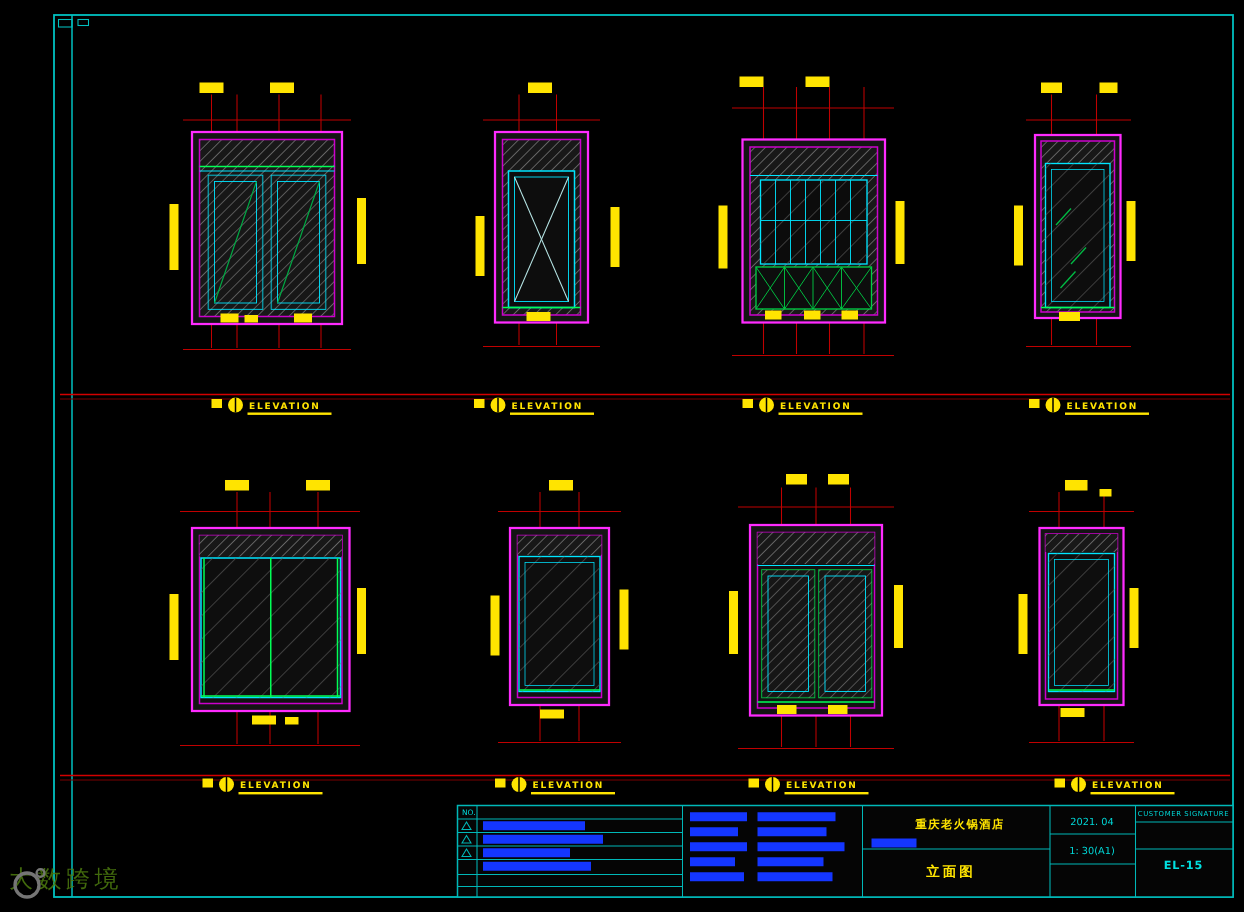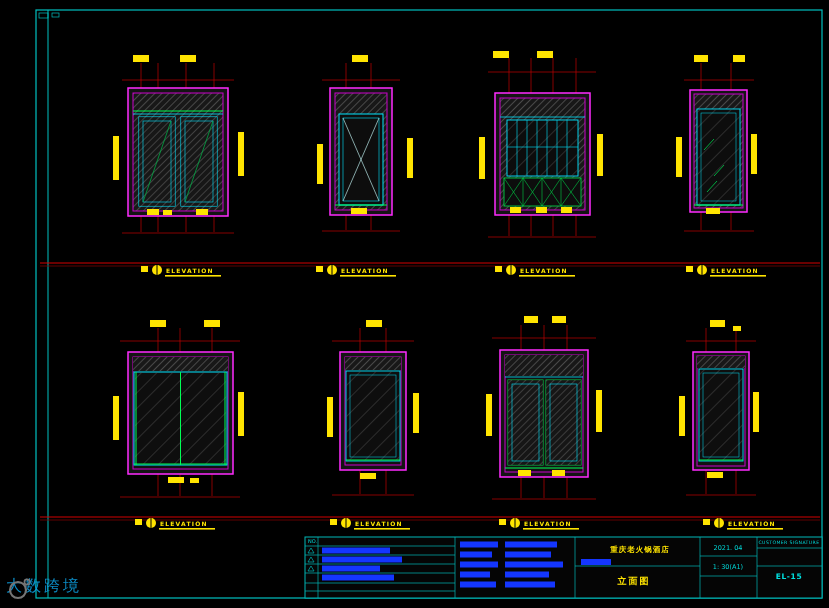--- a/index.html
+++ b/index.html
@@ -8,21 +8,21 @@
   svg{position:absolute;left:0;top:0;}
   text{font-family:"DejaVu Sans","Liberation Sans",sans-serif;}
   .elv{font-size:6px;font-weight:bold;fill:#ffe400;letter-spacing:1.2px;}
   .tb-cyan{font-size:6.5px;fill:#00d8d8;}
   .tb-cyan-sm{font-size:4.6px;fill:#00d8d8;letter-spacing:.4px;}
   .tb-sheet{font-size:7.5px;font-weight:bold;fill:#00e0e0;letter-spacing:.6px;}
   .tb-yellow{font-size:7.5px;font-weight:bold;fill:#ffe400;letter-spacing:1px;}
   .tb-yellow-lg{font-size:9px;font-weight:bold;fill:#ffe400;letter-spacing:2px;}
   .no-h{font-size:5px;fill:#00d8d8;}
   .watermark{position:absolute;left:6px;top:576px;display:flex;align-items:center;gap:6px;
-             color:#0ea5e9;font-size:16px;letter-spacing:3px;opacity:.85;}
+             color:#4d7c0f;font-size:16px;letter-spacing:3px;opacity:.85;}
 </style>
 </head>
 <body>
 
 <div class="stage">
 <svg width="829" height="608" viewBox="0 0 829 608">
   <defs>
     <pattern id="hatch" width="5" height="5" patternUnits="userSpaceOnUse" patternTransform="rotate(45)">
       <rect width="5" height="5" fill="#181818"></rect>
       <line x1="0" y1="0" x2="0" y2="5" stroke="#7a7a7a" stroke-width="1"></line>

